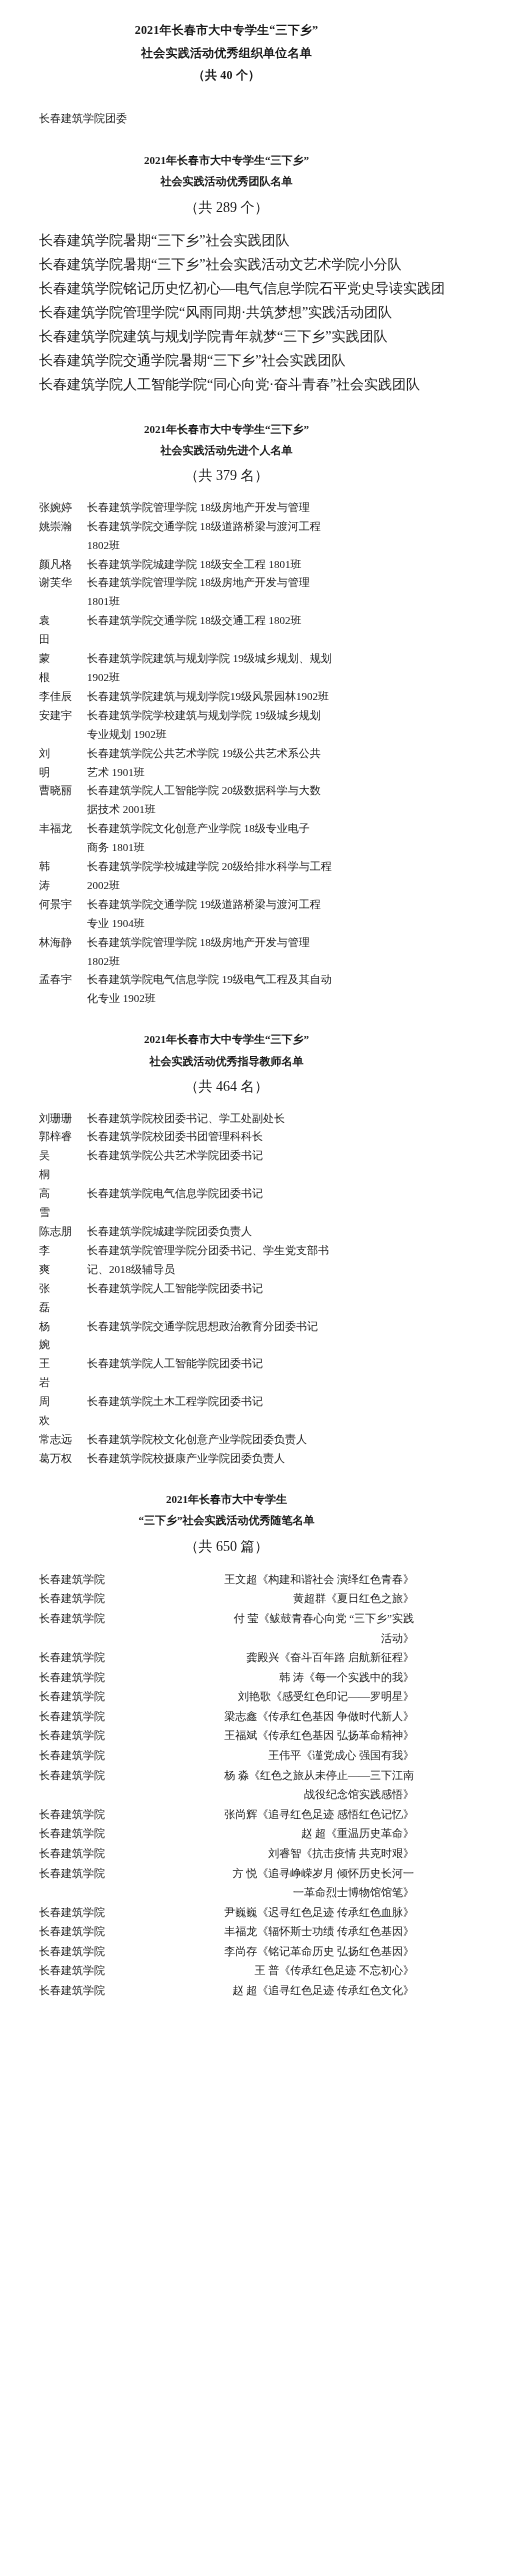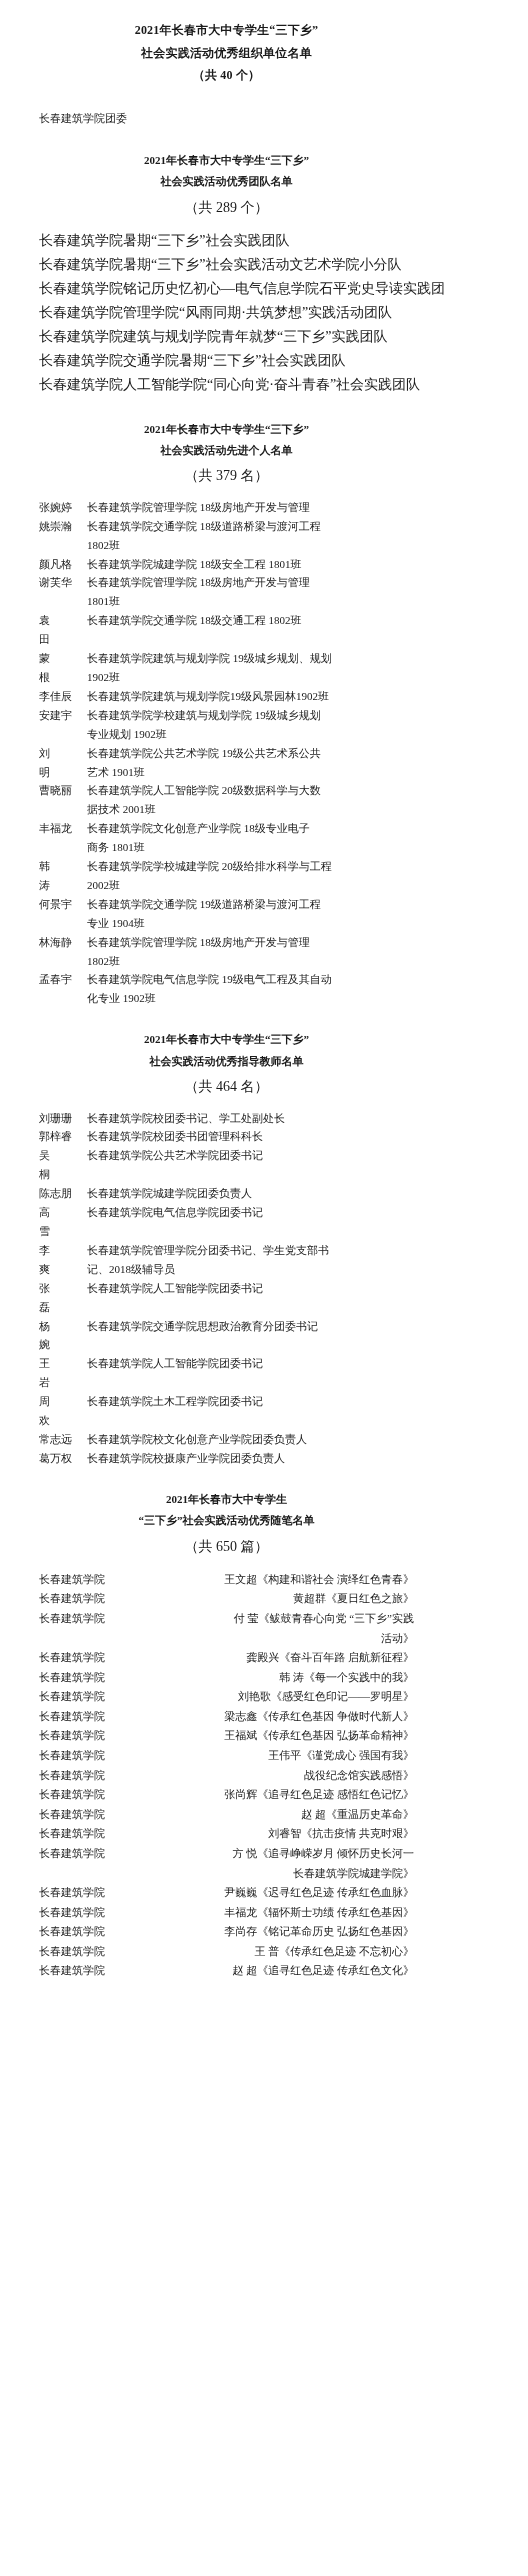--- a/index.html
+++ b/index.html
@@ -273,30 +273,30 @@
       </div>
 
       <div class="pair-row">
         <div class="nm sp2">吴 桐</div>
         <div class="dt">
           <span class="ln">长春建筑学院公共艺术学院团委书记</span>
         </div>
       </div>
 
       <div class="pair-row">
+        <div class="nm sp2">高 雪</div>
+        <div class="dt">
+          <span class="ln">长春建筑学院电气信息学院团委书记</span>
+        </div>
+      </div>
+
+      <div class="pair-row">
         <div class="nm">陈志朋</div>
         <div class="dt">
           <span class="ln">长春建筑学院城建学院团委负责人</span>
-        </div>
-      </div>
-
-      <div class="pair-row">
-        <div class="nm sp2">高 雪</div>
-        <div class="dt">
-          <span class="ln">长春建筑学院电气信息学院团委书记</span>
         </div>
       </div>
 
       <div class="pair-row">
         <div class="nm sp2">李 爽</div>
         <div class="dt">
           <span class="ln">长春建筑学院管理学院分团委书记、学生党支部书</span>
           <span class="ln">记、2018级辅导员</span>
         </div>
       </div>
@@ -414,20 +414,21 @@
       <div class="essay-row">
         <div class="sch">长春建筑学院</div>
         <div class="ttl">
           <span class="ln">王伟平《谨党成心 强国有我》</span>
         </div>
       </div>
 
       <div class="essay-row">
         <div class="sch">长春建筑学院</div>
         <div class="ttl">
+          <span class="ln">杨 淼《红色之旅从未停止——三下江南</span>
           <span class="ln">战役纪念馆实践感悟》</span>
         </div>
       </div>
 
       <div class="essay-row">
         <div class="sch">长春建筑学院</div>
         <div class="ttl">
           <span class="ln">张尚辉《追寻红色足迹 感悟红色记忆》</span>
         </div>
       </div>
@@ -443,21 +444,21 @@
         <div class="sch">长春建筑学院</div>
         <div class="ttl">
           <span class="ln">刘睿智《抗击疫情 共克时艰》</span>
         </div>
       </div>
 
       <div class="essay-row">
         <div class="sch">长春建筑学院</div>
         <div class="ttl">
           <span class="ln">方 悦《追寻峥嵘岁月 倾怀历史长河一</span>
-          <span class="ln">长春建筑学院城建学院》</span>
+          <span class="ln">一革命烈士博物馆馆笔》</span>
         </div>
       </div>
 
       <div class="essay-row">
         <div class="sch">长春建筑学院</div>
         <div class="ttl">
           <span class="ln">尹巍巍《迟寻红色足迹 传承红色血脉》</span>
         </div>
       </div>
 

